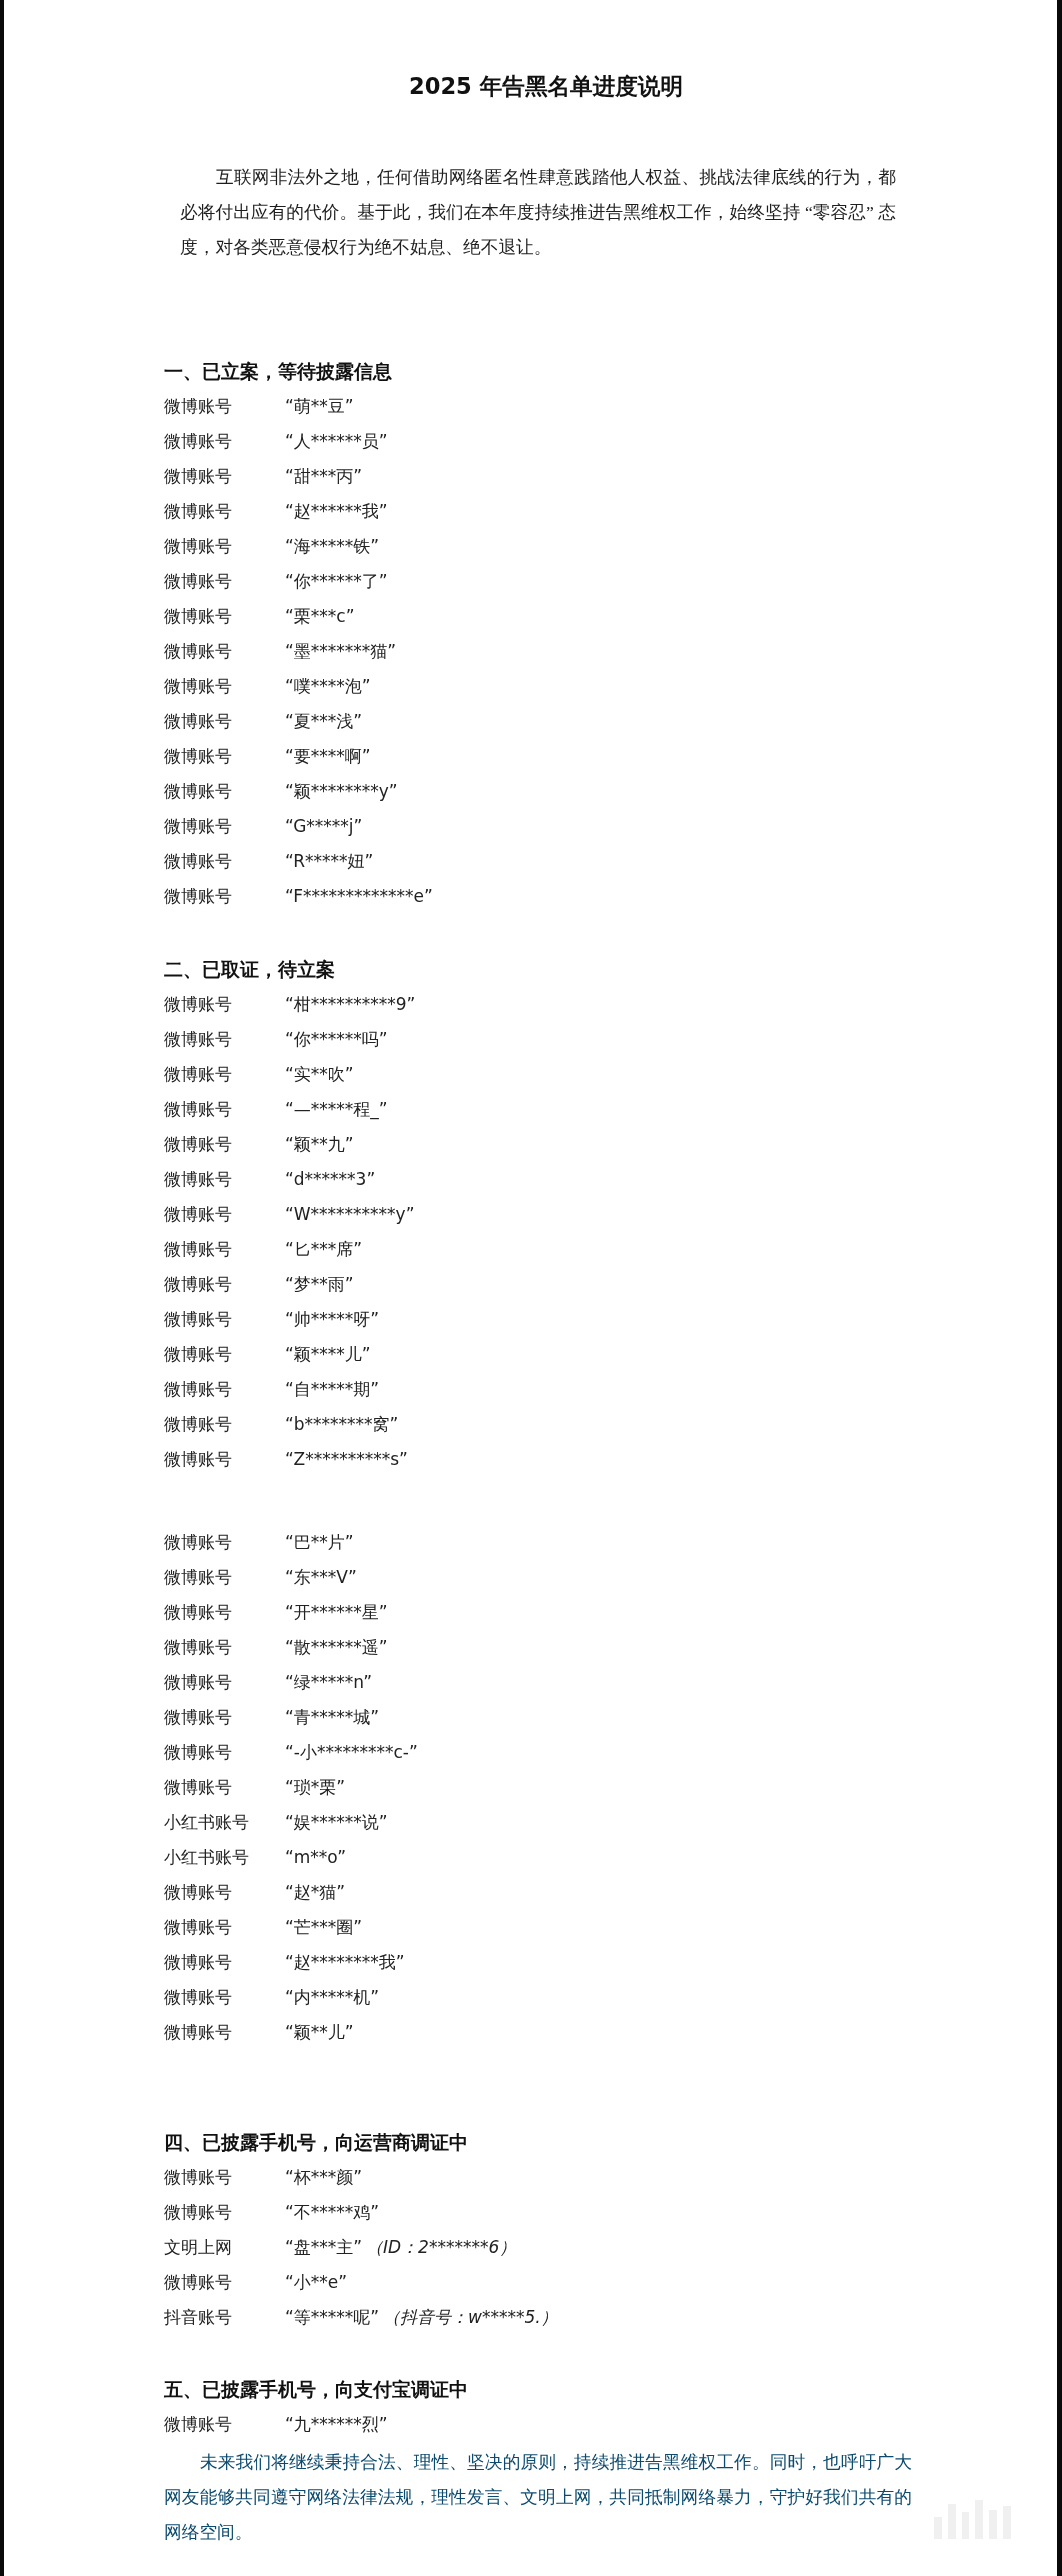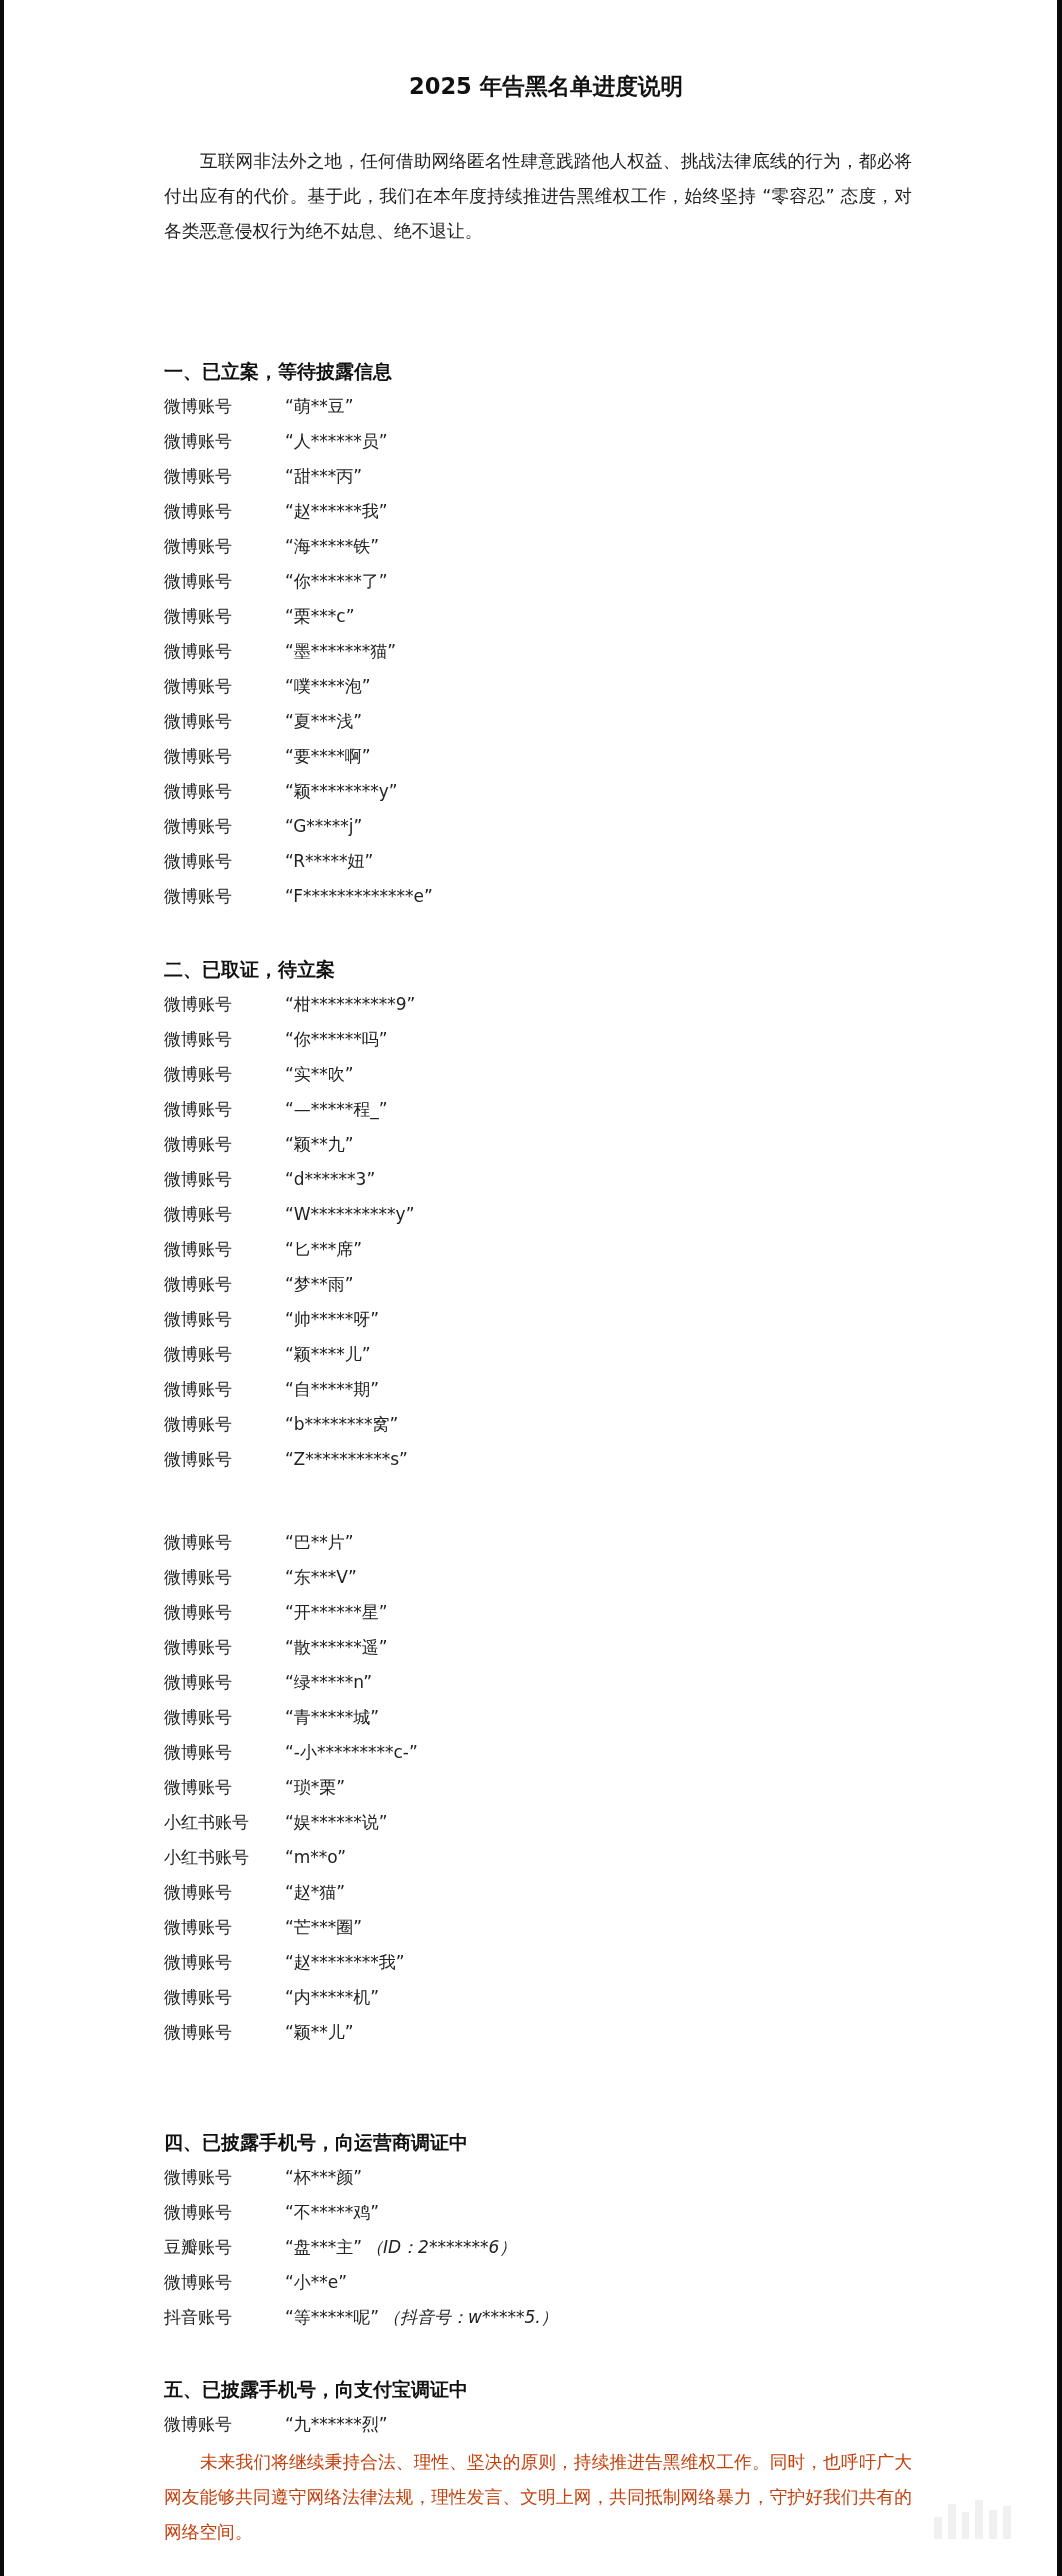--- a/index.html
+++ b/index.html
@@ -38,23 +38,24 @@
   .intro {
     position: absolute;
     top: 144px;
     left: 0;
     width: 748px;
     font-size: 17.7px;
     line-height: 35px;
     color: #1e1e1e;
   }
   .intro p {
-    margin: 0;
+    margin: 16px;
     text-indent: 36px;
     text-align: justify;
+    font-family: Liberation Serif, serif;
   }
   .section {
     position: absolute;
     left: 0;
     width: 748px;
   }
   .section-title {
     font-size: 19px;
     font-weight: bold;
     color: #111;
@@ -71,21 +72,21 @@
   }
   .row .label { width: 121px; flex: none; }
   .row .value { flex: none; }
   .row .extra { flex: none; margin-left: 3.9px; font-style: italic; }
   .closing {
     position: absolute;
     left: 0;
     width: 748px;
     font-size: 17.7px;
     line-height: 35px;
-    color: #c2410c;
+    color: #0c4a6e;
   }
   .closing p { margin: 0; text-indent: 36px; text-align: justify; }
   .watermark {
     position: absolute;
     right: 39px;
     bottom: 37px;
     width: 89px;
     height: 39px;
     display: flex;
     gap: 5.9px;
@@ -298,21 +299,21 @@
     <div class="section-title">四、已披露手机号，向运营商调证中</div>
     <div class="row">
         <span class="label">微博账号</span>
         <span class="value">“杯***颜”</span>
       </div>
     <div class="row">
         <span class="label">微博账号</span>
         <span class="value">“不*****鸡”</span>
       </div>
     <div class="row">
-        <span class="label">豆瓣账号</span>
+        <span class="label">文明上网</span>
         <span class="value">“盘***主”</span>
         <span class="extra">（ID：2*******6）</span>
       </div>
     <div class="row">
         <span class="label">微博账号</span>
         <span class="value">“小**e”</span>
       </div>
     <div class="row">
         <span class="label">抖音账号</span>
         <span class="value">“等*****呢”</span>

